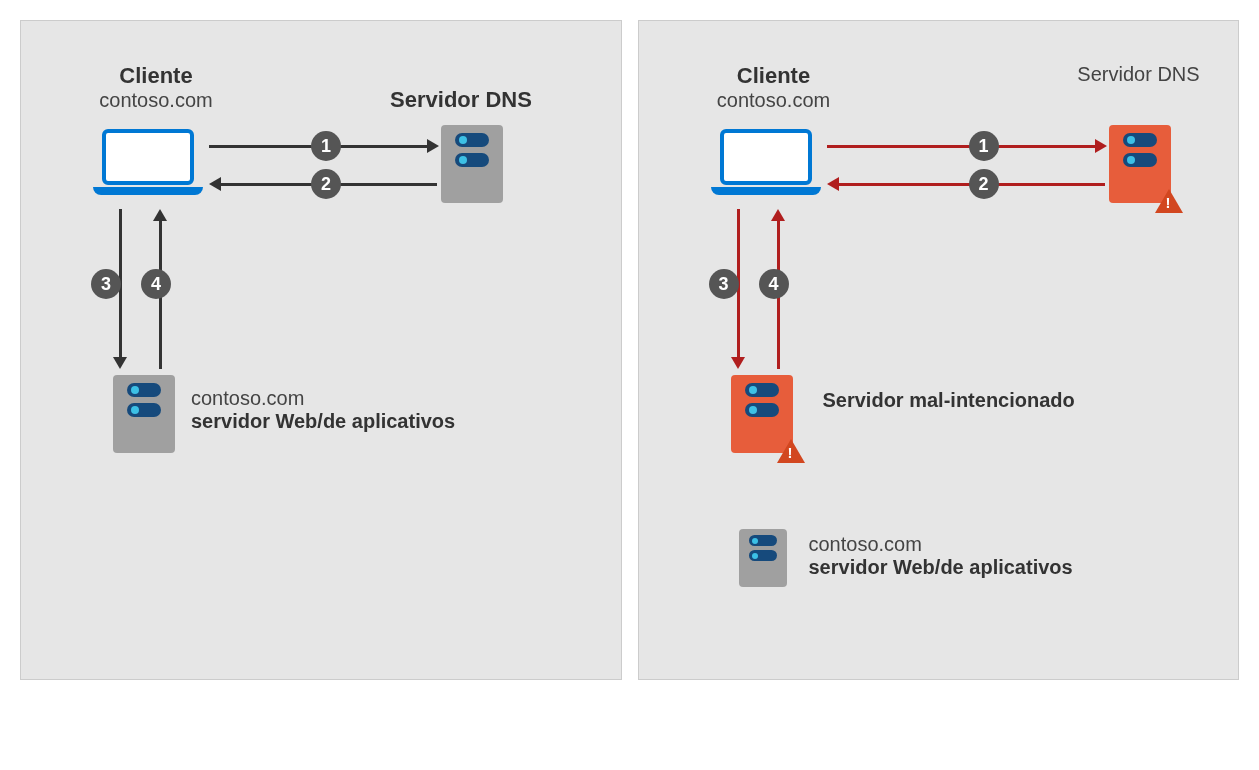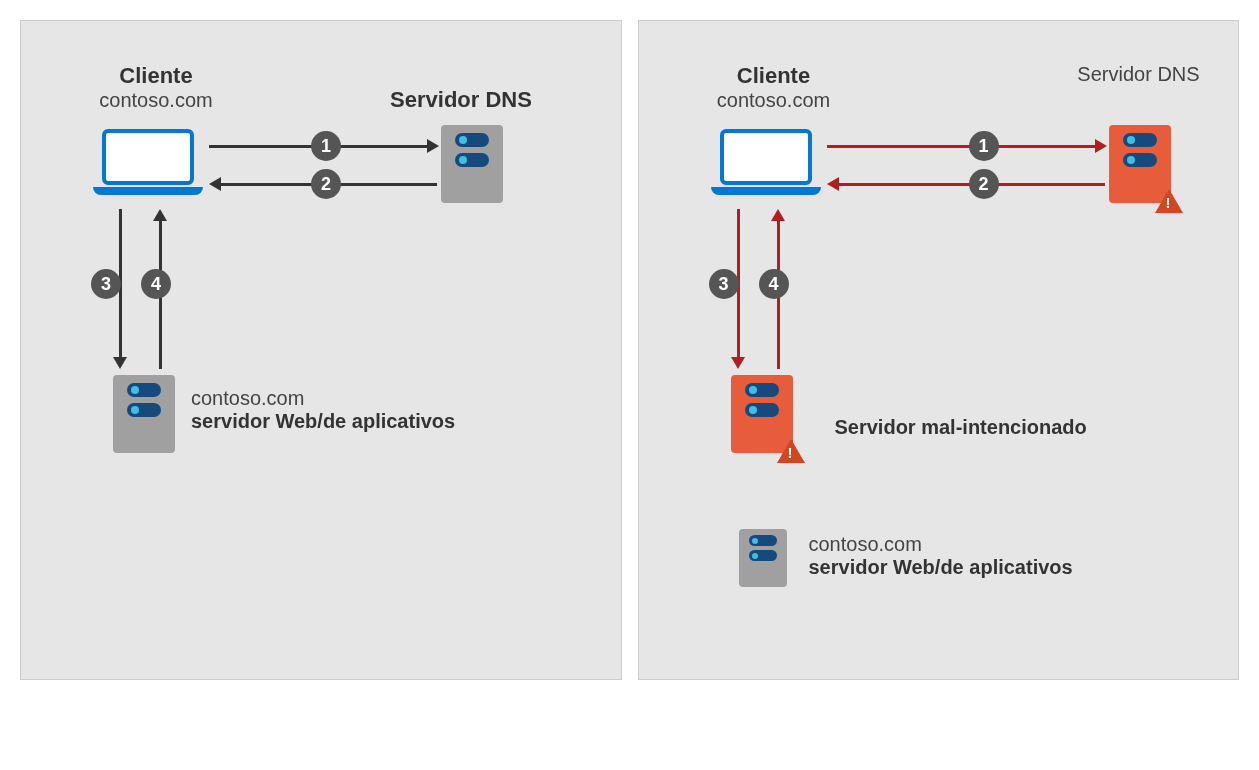--- a/index.html
+++ b/index.html
@@ -135,21 +135,21 @@
 
       <div class="arrow v red" style="left:138px; top:200px; height:148px;"></div>
       <div class="arrow-head ah-up red" style="left:132px; top:188px;"></div>
       <div class="badge" style="left:120px; top:248px;">4</div>
 
       <div class="server orange" style="left:92px; top:354px;">
         <div class="slot"></div>
           <div class="slot"></div>
       </div>
       <div class="warn" style="left:138px; top:418px;"></div>
-      <div class="side-label" style="left:184px; top:395px;margin-left:12px;">
+      <div class="side-label" style="left:184px; top:368px;">
         <div class="l2">Servidor mal-intencionado</div>
       </div>
 
       <div class="server gray small" style="left:100px; top:508px;">
         <div class="slot"></div>
           <div class="slot"></div>
       </div>
       <div class="side-label" style="left:170px; top:512px;">
         <div class="l1">contoso.com</div>
         <div class="l2">servidor Web/de aplicativos</div>

